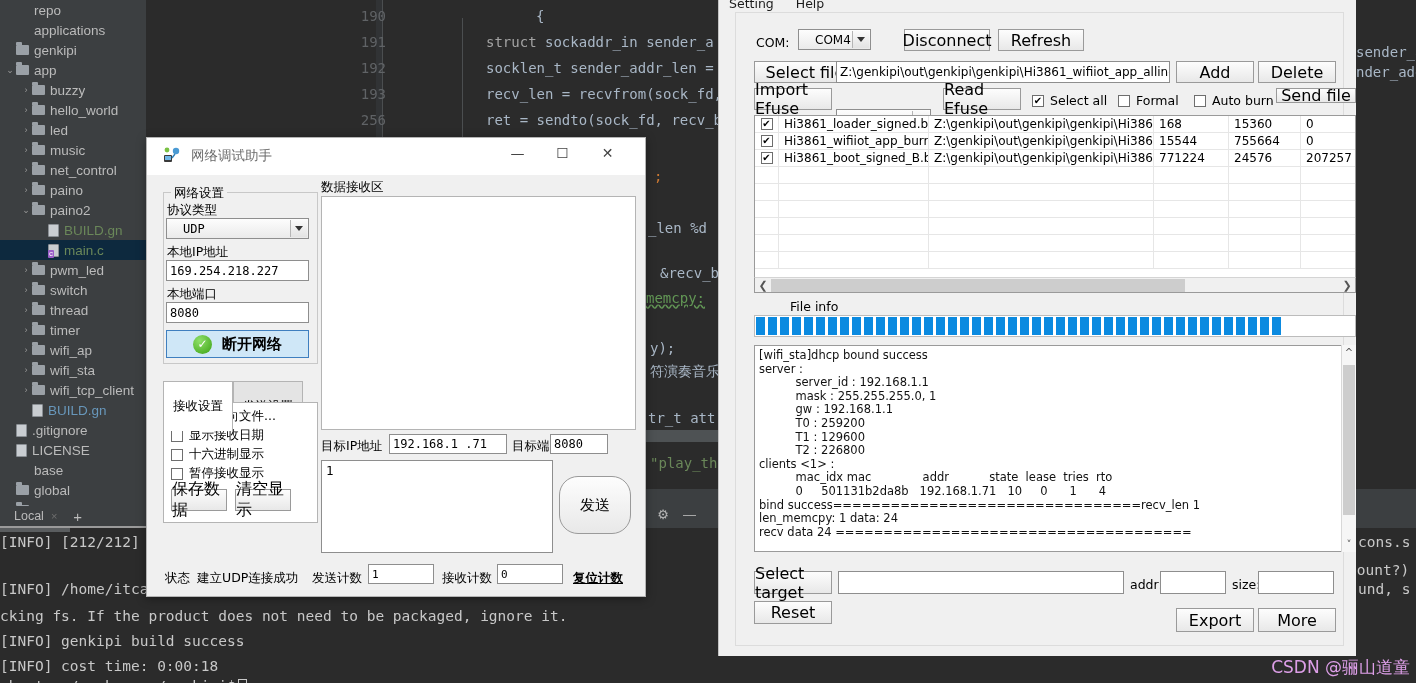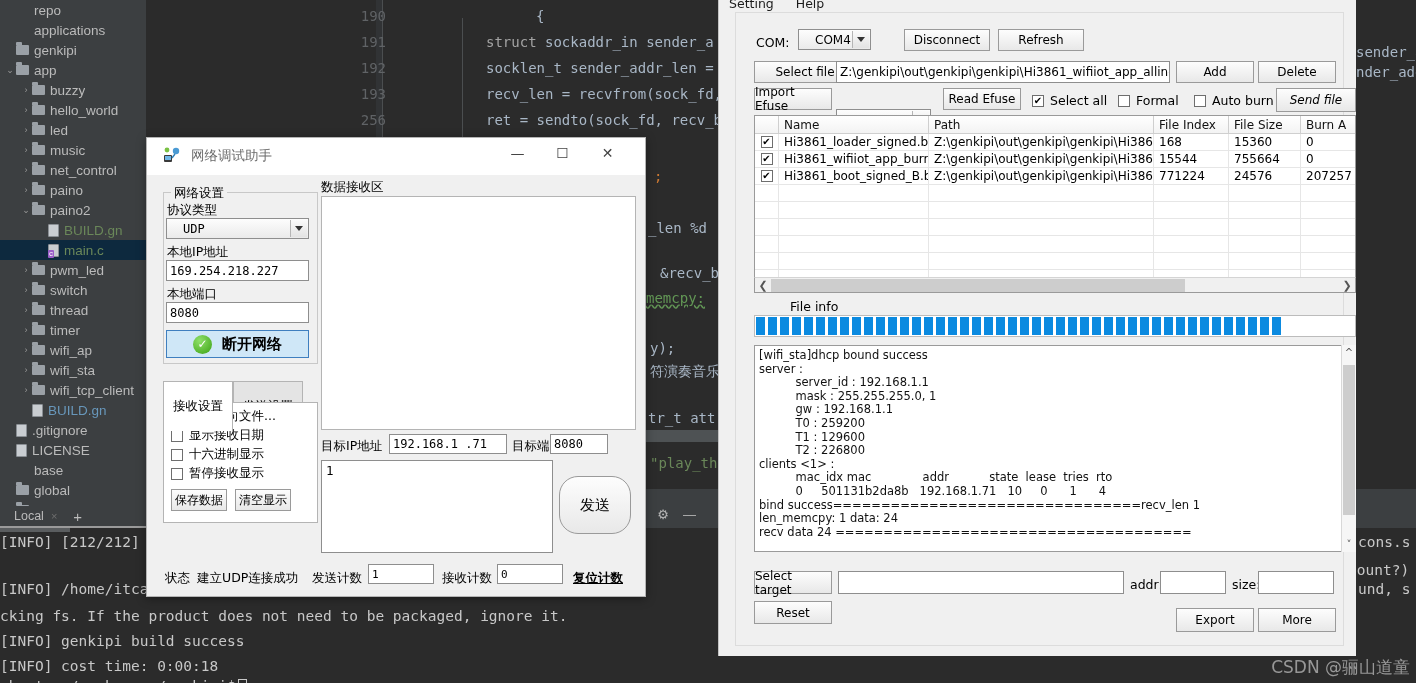--- a/index.html
+++ b/index.html
@@ -98,32 +98,32 @@
   .term-cursor {
     display:inline-block; width:9px; height:14px;
     border:1px solid #c8c8c8; vertical-align:-2px; margin-left:2px;
   }
   .term-scrollbar {
     position:absolute; left:0; top:528px; width:70px; height:4px; background:#5a5d5f;
   }
 
   
   .watermark {
-    position:absolute; right:6px; bottom:4px; color:#a3a3a3; font-size:17px;
+    position:absolute; right:6px; bottom:4px; color:#f0abfc; font-size:17px;
     font-family:"DejaVu Sans", sans-serif; opacity:.9;
   }
 
   
   .win {
     position:absolute; background:#f0f0f0;
     font-family:"DejaVu Sans", sans-serif; font-size:12px; color:#000;
   }
   .btn {
     background:linear-gradient(#fdfdfd,#e8e8e8); border:1px solid #9a9a9a;
-    font-family:"DejaVu Sans", sans-serif; font-size:12px; color:#000;
+    font-family:"DejaVu Sans", sans-serif; font-size:16px; color:#000;
     display:flex; align-items:center; justify-content:center; cursor:default;
   }
   .txt {
     background:#fff; border:1px solid #8e8e8e; font-size:12px;
     display:flex; align-items:center; padding:0 3px; overflow:hidden; white-space:nowrap;
   }
   .combo {
     background:linear-gradient(#fdfdfd,#eaeaea); border:1px solid #8e8e8e;
     display:flex; align-items:center; padding-left:16px; font-size:12px; position:relative;
   }
@@ -497,31 +497,23 @@
         <span>Select all</span>
       </div>
       <div class="cbrow" style="left:382px;top:80px;">
         <span class="cbx" id="cb-formal"></span>
         <span>Formal</span>
       </div>
       <div class="cbrow" style="left:458px;top:80px;">
         <span class="cbx" id="cb-auto"></span>
         <span>Auto burn</span>
       </div>
-      <div class="btn" style="position:absolute;left:540px;top:75px;width:80px;height:24px;font-style:italic;">Send file</div>
+      <div class="btn" style="position:absolute;left:540px;top:75px;width:80px;height:15px;">Send file</div>
 
       <div class="grid" style="left:18px;top:102px;width:602px;height:164px;">
-        <div class="grid-head" id="grid-head">
-            <div style="width: 24px; flex: 0 0 24px;"></div>
-            <div style="width: 150px; flex: 0 0 150px;">Name</div>
-            <div style="width: 225px; flex: 0 0 225px;">Path</div>
-            <div style="width: 75px; flex: 0 0 75px;">File Index</div>
-            <div style="width: 72px; flex: 0 0 72px;">File Size</div>
-            <div style="width: 60px; flex: 0 0 60px;">Burn A</div>
-          </div>
         <div id="grid-body">
             <div class="grid-row">
               <div style="width: 24px; flex: 0 0 24px; justify-content: center; padding-left: 0px;">
                 <span class="cbx">✔</span>
               </div>
               <div style="width: 150px; flex: 0 0 150px;">Hi3861_loader_signed.bin</div>
               <div style="width: 225px; flex: 0 0 225px;">Z:\genkipi\out\genkipi\genkipi\Hi3861...</div>
               <div style="width: 75px; flex: 0 0 75px;">168</div>
               <div style="width: 72px; flex: 0 0 72px;">15360</div>
               <div style="width: 60px; flex: 0 0 60px;">0</div>

